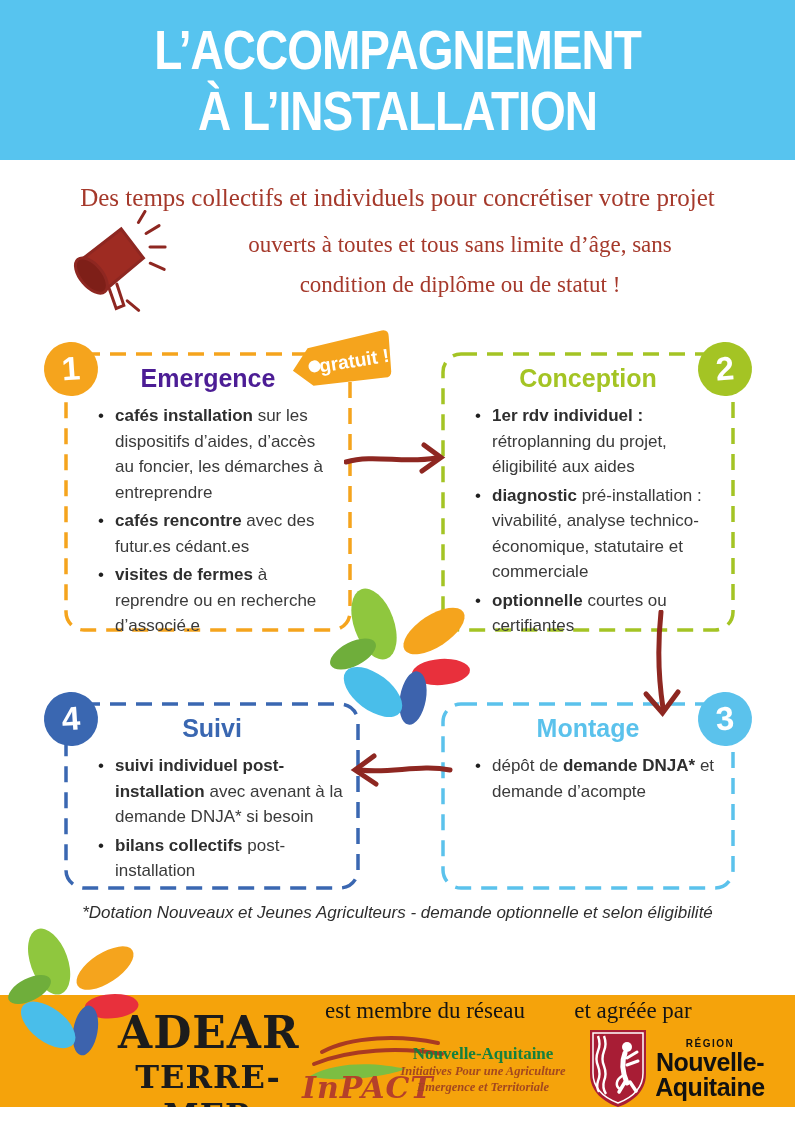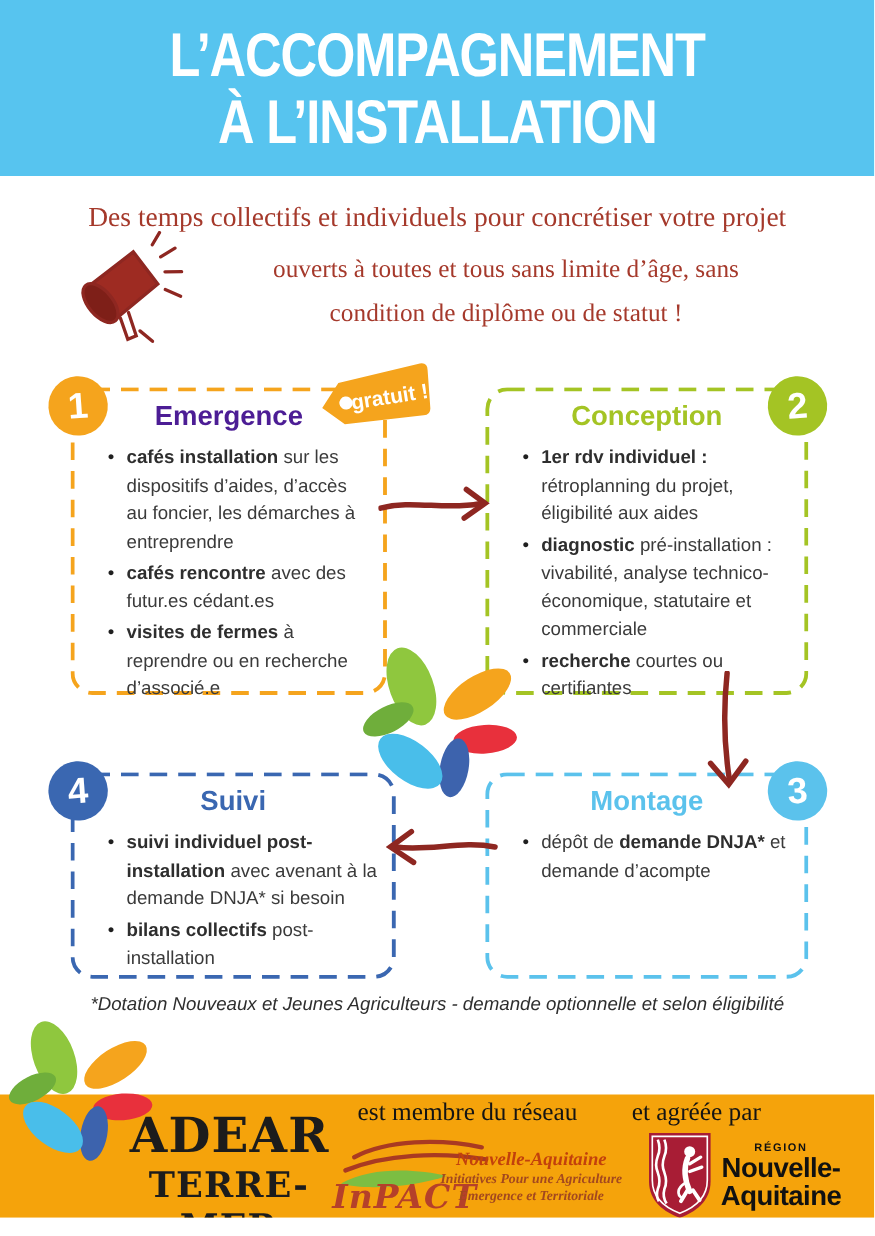--- a/index.html
+++ b/index.html
@@ -65,22 +65,22 @@
   
   .footer { position:absolute; left:0; top:995px; width:795px; height:129px; background:#F5A30B; }
   .adear-block { position:absolute; left:118px; top:1010px; width:180px; text-align:center;
     color:#1C1C1C; font-family:"DejaVu Serif", serif; z-index:4; }
   .adear-name { font-size:44px; font-weight:bold; letter-spacing:1px; line-height:1.05; }
   .adear-subname { font-size:32px; font-weight:bold; letter-spacing:1px; margin-top:2px; }
   .member-text { position:absolute; left:300px; top:998px; width:250px; text-align:center;
     font-family:"Liberation Serif", serif; font-size:23px; color:#141414; }
   .inpact-logo { position:absolute; left:300px; top:1030px; }
   .na-block { position:absolute; left:398px; top:1044px; width:170px; text-align:center; }
-  .na-name { font-family:"Liberation Serif", serif; font-style:italic; font-weight:bold;
-    font-size:17px; color:#c2410c; }
+  .na-name { font-family:"Liberation Serif", serif; font-weight:bold;
+    font-size:17px; color:#15803d; }
   .na-tagline { font-family:"Liberation Serif", serif; font-style:italic; font-weight:bold;
     font-size:12.5px; color:#A3481F; line-height:1.25; }
   .approved-text { position:absolute; left:548px; top:998px; width:170px; text-align:center;
     font-family:"Liberation Serif", serif; font-size:23px; color:#141414; }
   .shield { position:absolute; left:587px; top:1028px; }
   .region-block { position:absolute; left:655px; top:1038px; width:110px; text-align:center; color:#111; }
   .region-small { font-size:10px; font-weight:bold; letter-spacing:1.5px; margin-bottom:1px; }
   .region-name { font-size:25px; font-weight:900; line-height:0.98; letter-spacing:-0.5px; }
 </style>
 </head>
@@ -136,21 +136,21 @@
 
   <div class="box box2">
     <svg class="border-svg" width="294" height="280">
         <rect x="2" y="2" width="290" height="276" rx="18" fill="none" stroke="#A4C424" stroke-width="3.5" stroke-dasharray="16 10"></rect>
       </svg>
     <div class="box-inner">
       <div class="box-title t-green">Conception</div>
       <ul>
           <li><b>1er rdv individuel :</b> rétroplanning du projet, éligibilité aux aides</li>
           <li><b>diagnostic</b> pré-installation : vivabilité, analyse technico-économique, statutaire et commerciale</li>
-          <li><b>recherche</b> courtes ou certifiantes</li>
+          <li><b>optionnelle</b> courtes ou certifiantes</li>
         </ul>
     </div>
   </div>
   <div class="num-badge num2">2</div>
 
   <div class="box box3">
     <svg class="border-svg" width="294" height="188">
         <rect x="2" y="2" width="290" height="184" rx="18" fill="none" stroke="#5BC2EC" stroke-width="3.5" stroke-dasharray="16 10"></rect>
       </svg>
     <div class="box-inner">

